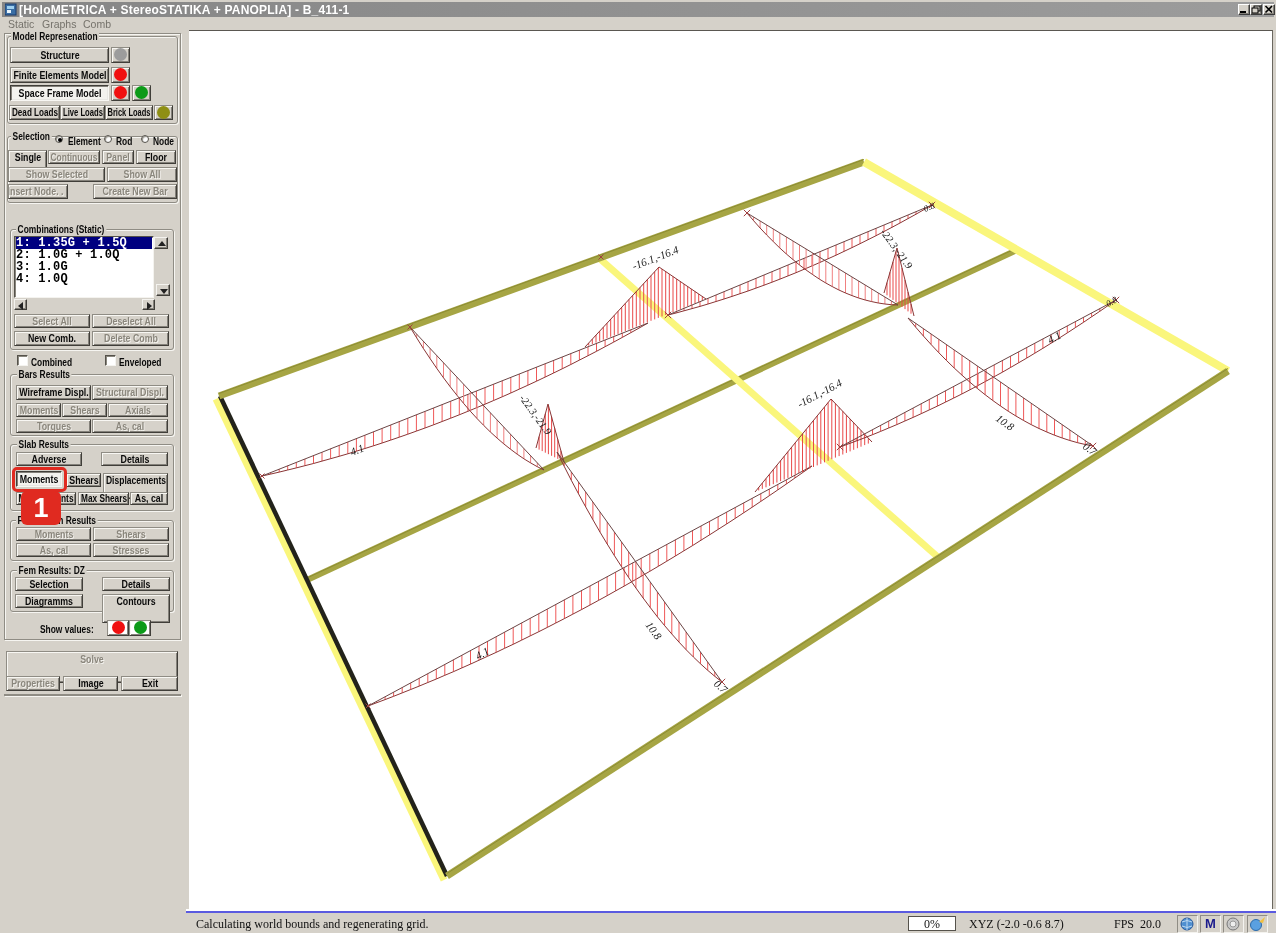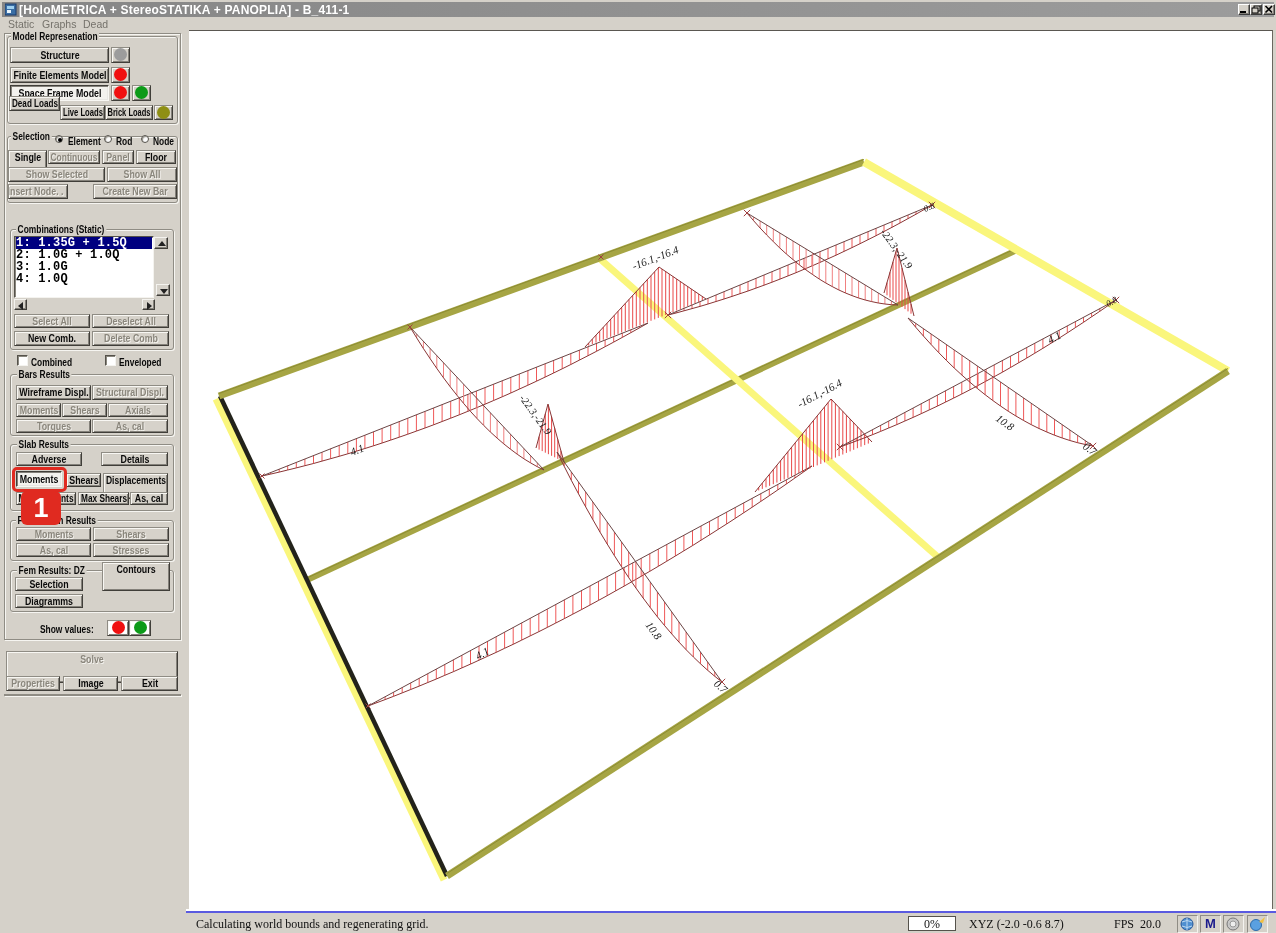--- a/index.html
+++ b/index.html
@@ -66,21 +66,21 @@
         <rect x="3" y="1" width="6" height="5" fill="none" stroke="#000"></rect>
         <rect x="1" y="3" width="6" height="5" fill="#d5d1c9" stroke="#000"></rect>
       </svg></div>
   <div class="wbtn" style="left:1261px"><svg width="10" height="9">
         <path d="M1.5 1 L8 7.5 M8 1 L1.5 7.5" stroke="#000" stroke-width="1.6"></path>
       </svg></div>
 </div>
 <div id="menubar">
   <span style="left:6px">Static</span>
   <span style="left:40px">Graphs</span>
-  <span style="left:81px">Dead</span>
+  <span style="left:81px">Comb</span>
 </div>
 <div class="cvborder"></div>
 <div id="canvas">
     <svg width="1083" height="878" viewBox="0 0 1083 878" style="position:absolute;left:0;top:0" font-family="Liberation Serif, serif" font-style="italic">
       <line x1="118.0" y1="549.0" x2="828.0" y2="219.0" stroke="#a6a544" stroke-width="6" stroke-linecap="butt"></line>
       <line x1="118.0" y1="547.0" x2="828.0" y2="217.0" stroke="#8c8c33" stroke-width="1" stroke-linecap="butt"></line>
       <line x1="410.0" y1="227.0" x2="750.0" y2="527.0" stroke="#faf67c" stroke-width="7" stroke-linecap="butt"></line>
       <line x1="27.0" y1="368.0" x2="255.0" y2="849.0" stroke="#faf67c" stroke-width="7" stroke-linecap="butt"></line>
       <line x1="31.0" y1="365.0" x2="258.0" y2="845.0" stroke="#23231b" stroke-width="4.5" stroke-linecap="butt"></line>
       <line x1="30.0" y1="365.0" x2="675.0" y2="131.0" stroke="#a6a544" stroke-width="7" stroke-linecap="butt"></line>
@@ -165,21 +165,21 @@
     </div>
 <div class="btn press" style="left:10px;top:55px;width:99px;height:16px;line-height:14px">
       <span class="bl" style="transform:translateX(-50%) scaleX(0.840)">Space Frame Model</span>
     </div>
 <div class="btn" style="left:111px;top:55px;width:19px;height:16px;">
       <span class="circ" style="left:2px;top:0px;width:13px;height:13px;background:#f01010"></span>
     </div>
 <div class="btn" style="left:132px;top:55px;width:19px;height:16px;">
       <span class="circ" style="left:2px;top:0px;width:13px;height:13px;background:#0c9a18"></span>
     </div>
-<div class="btn " style="left:9px;top:66px;width:51px;height:15px;line-height:13px">
+<div class="btn " style="left:9px;top:75px;width:51px;height:15px;line-height:13px">
       <span class="bl" style="transform:translateX(-50%) scaleX(0.773)">Dead Loads</span>
     </div>
 <div class="btn " style="left:60px;top:75px;width:45px;height:15px;line-height:13px">
       <span class="bl" style="transform:translateX(-50%) scaleX(0.729)">Live Loads</span>
     </div>
 <div class="btn " style="left:105px;top:75px;width:48px;height:15px;line-height:13px">
       <span class="bl" style="transform:translateX(-50%) scaleX(0.715)">Brick Loads</span>
     </div>
 <div class="btn" style="left:154px;top:75px;width:19px;height:15px;">
       <span class="circ" style="left:2px;top:0px;width:13px;height:13px;background:#8f8f14"></span>
@@ -320,21 +320,21 @@
 <span class="glabel" style="left:17px;top:535px">Fem Results: DZ</span>
 <div class="btn " style="left:15px;top:547px;width:68px;height:14px;line-height:12px">
       <span class="bl" style="transform:translateX(-50%) scaleX(0.840)">Selection</span>
     </div>
 <div class="btn " style="left:102px;top:547px;width:68px;height:14px;line-height:12px">
       <span class="bl" style="transform:translateX(-50%) scaleX(0.840)">Details</span>
     </div>
 <div class="btn " style="left:15px;top:564px;width:68px;height:14px;line-height:12px">
       <span class="bl" style="transform:translateX(-50%) scaleX(0.840)">Diagramms</span>
     </div>
-<div class="btn " style="left:102px;top:532px;width:68px;height:29px;line-height:12px">
+<div class="btn " style="left:102px;top:564px;width:68px;height:29px;line-height:12px">
       <span class="bl" style="transform:translateX(-50%) scaleX(0.840)">Contours</span>
     </div>
 <span class="rlabel" style="left:40px;top:594px">Show values:</span>
 <div class="btn" style="left:107px;top:590px;width:22px;height:16px;background:#fff;">
       <span class="circ" style="left:4px;top:0px;width:13px;height:13px;background:#f01010"></span>
     </div>
 <div class="btn" style="left:129px;top:590px;width:22px;height:16px;background:#fff;">
       <span class="circ" style="left:4px;top:0px;width:13px;height:13px;background:#0c9a18"></span>
     </div>
 <div class="btn dis" style="left:6px;top:621px;width:172px;height:32px;line-height:15px">

